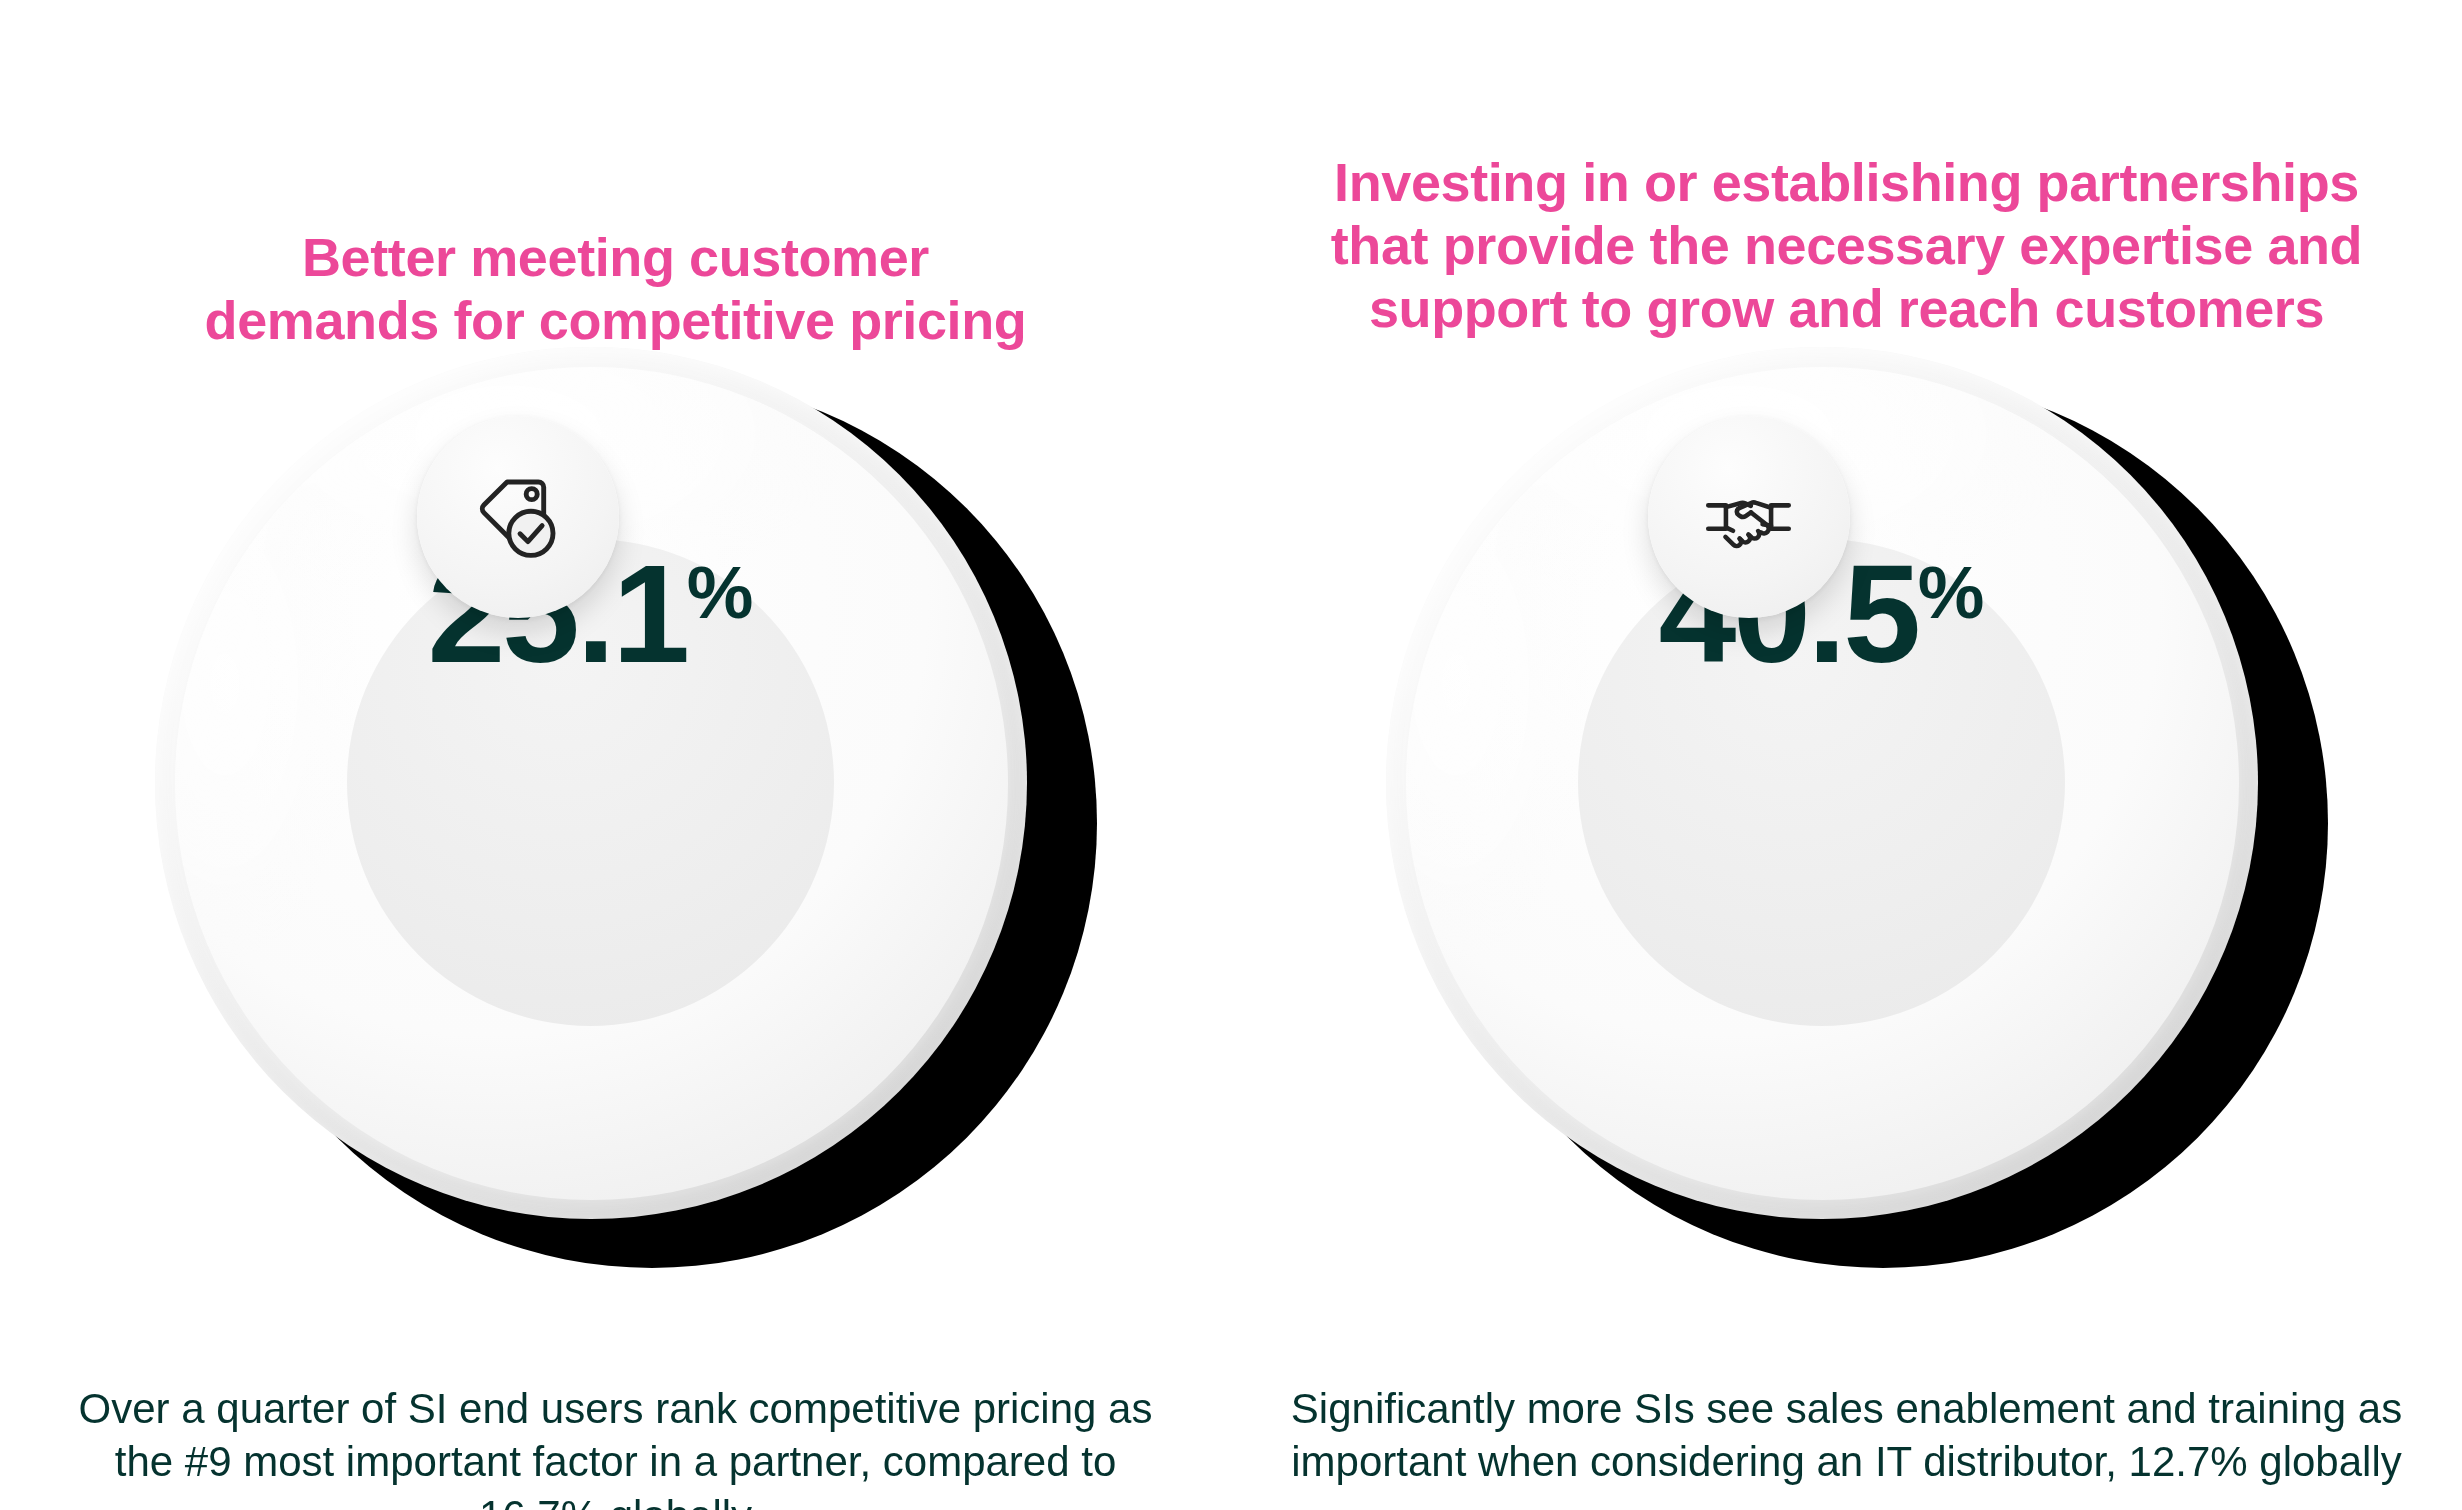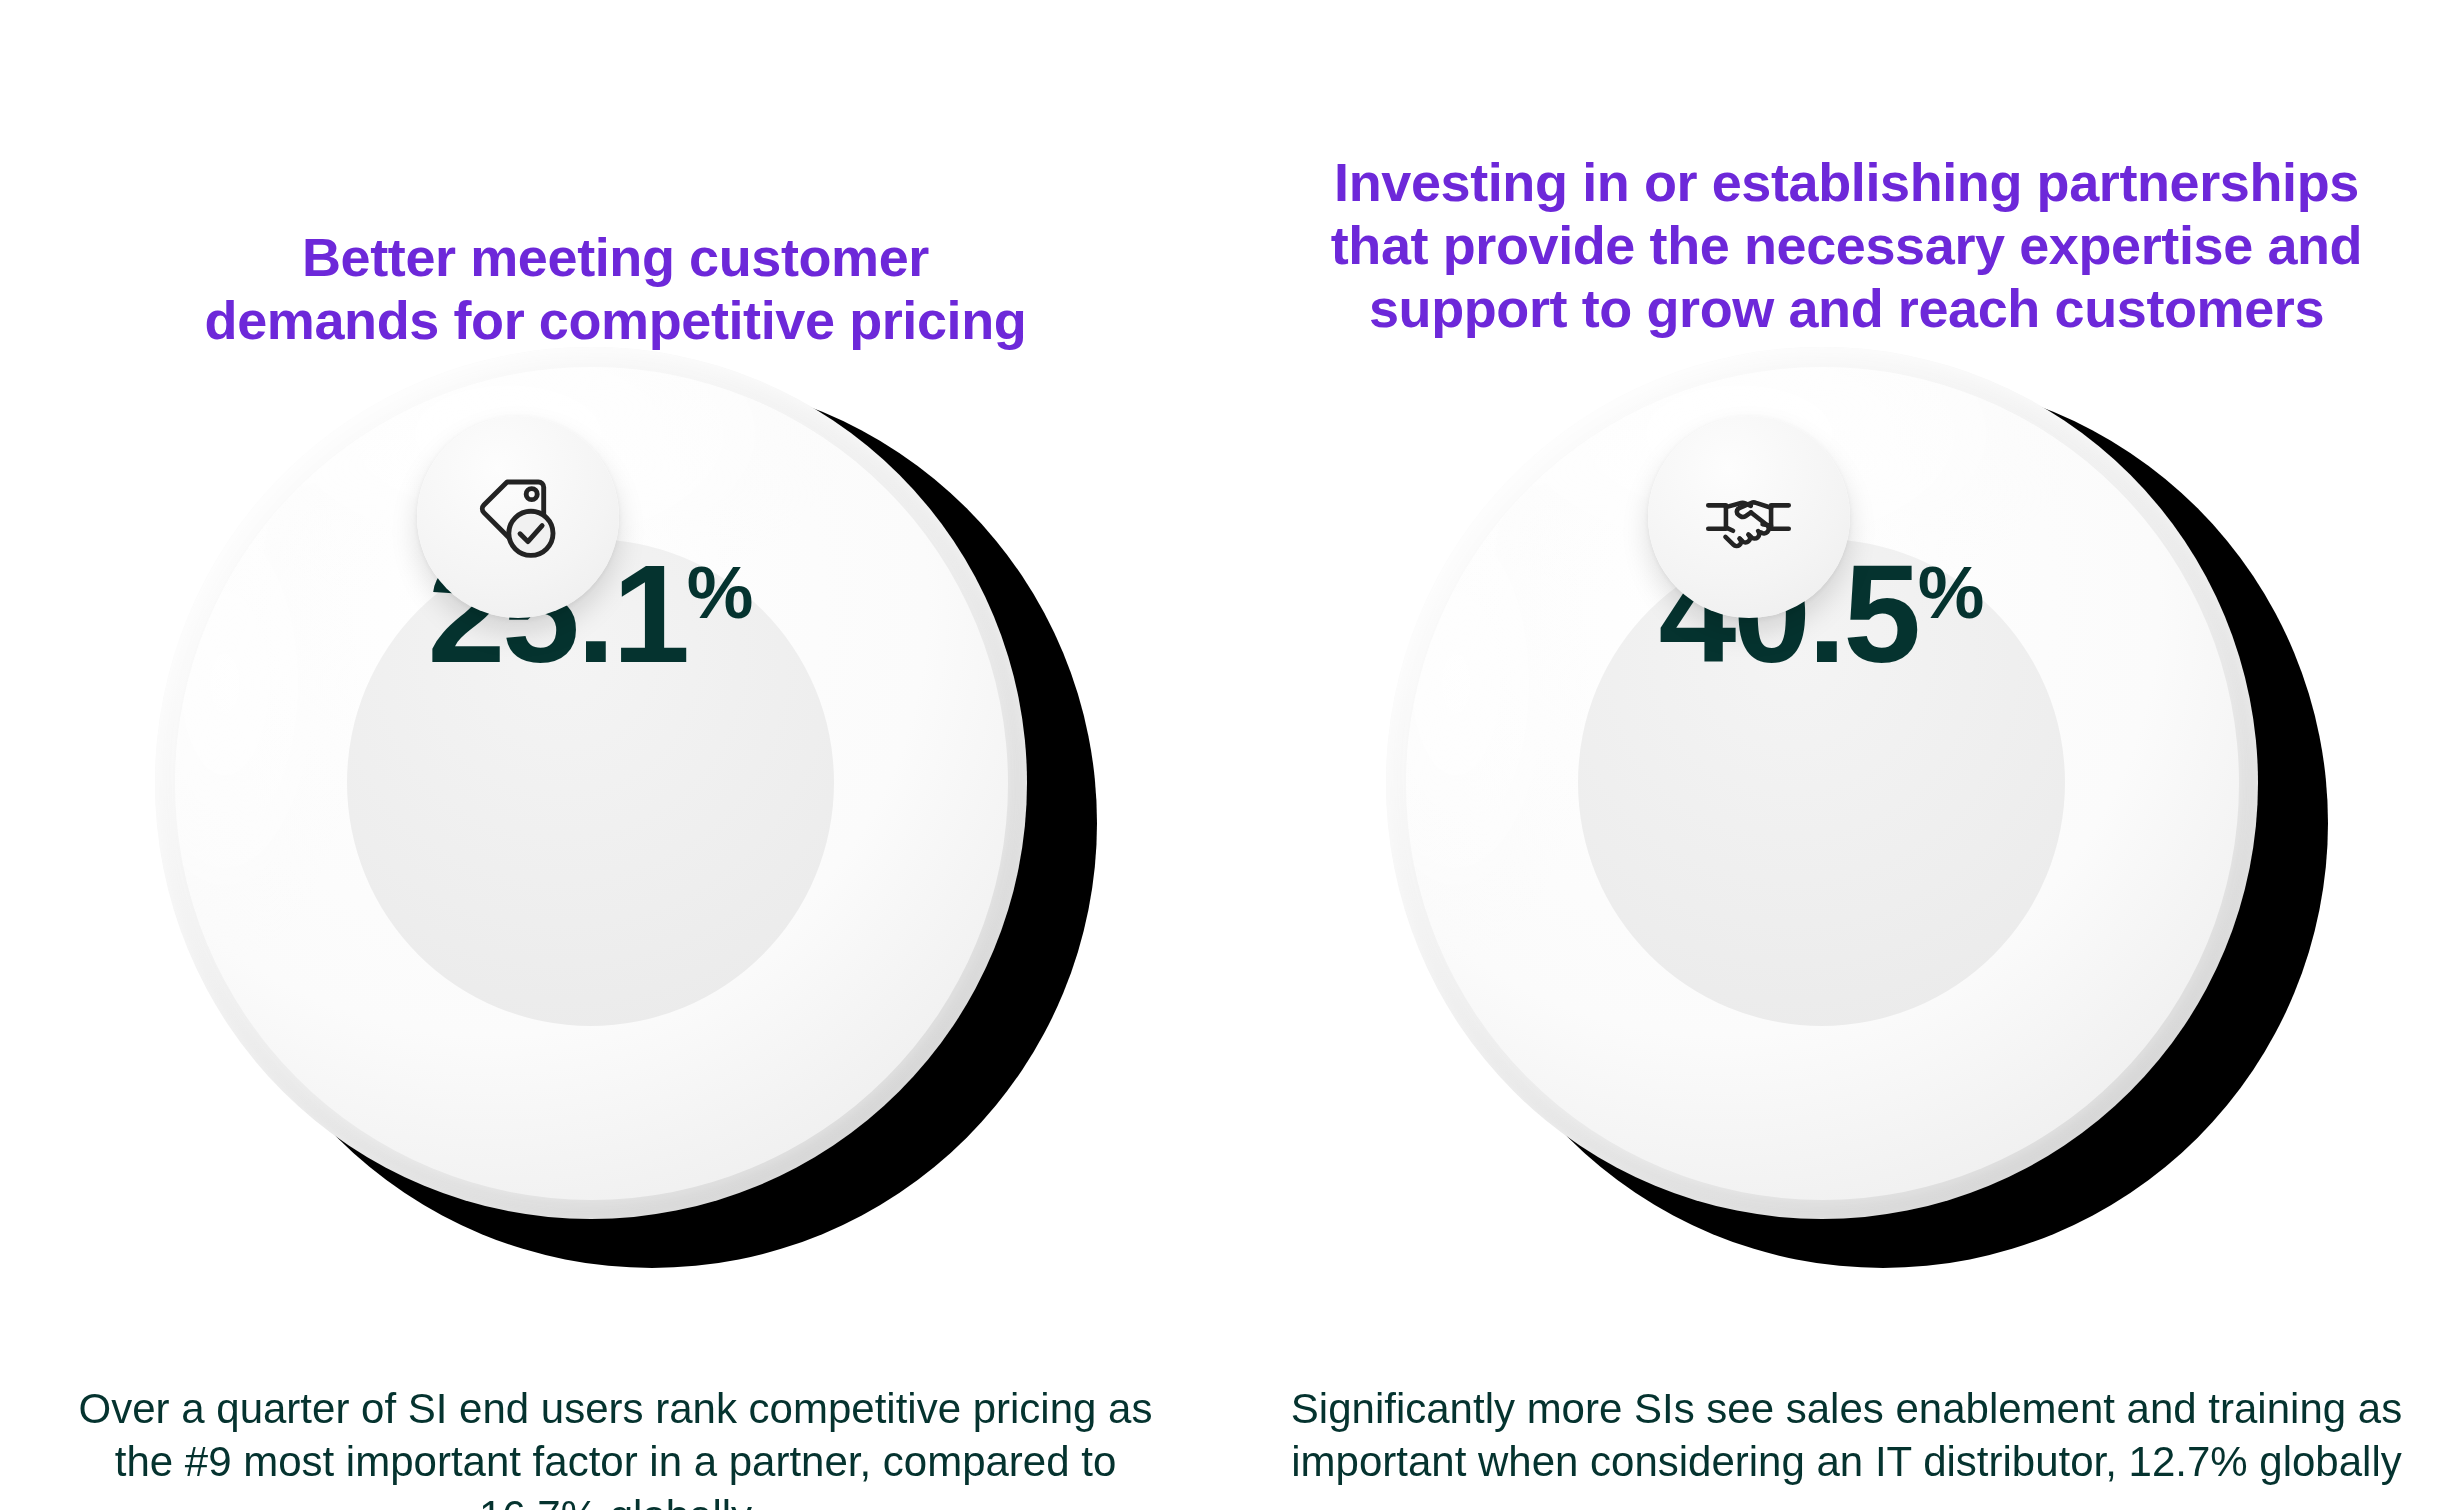--- a/index.html
+++ b/index.html
@@ -28,21 +28,21 @@
     width: 50%;
     height: 100%;
   }
 
   
   .panel-title {
     position: absolute;
     left: 0;
     right: 0;
     text-align: center;
-    color: #6d28d9;
+    color: #ec4899;
     font-weight: bold;
     font-family: "Liberation Sans", sans-serif;
     line-height: 1.17;
     letter-spacing: -0.4px;
     white-space: pre-line;
   }
   .panel-left .panel-title {
     top: 181px;
     font-size: 54px;
     padding: 0 70px;

